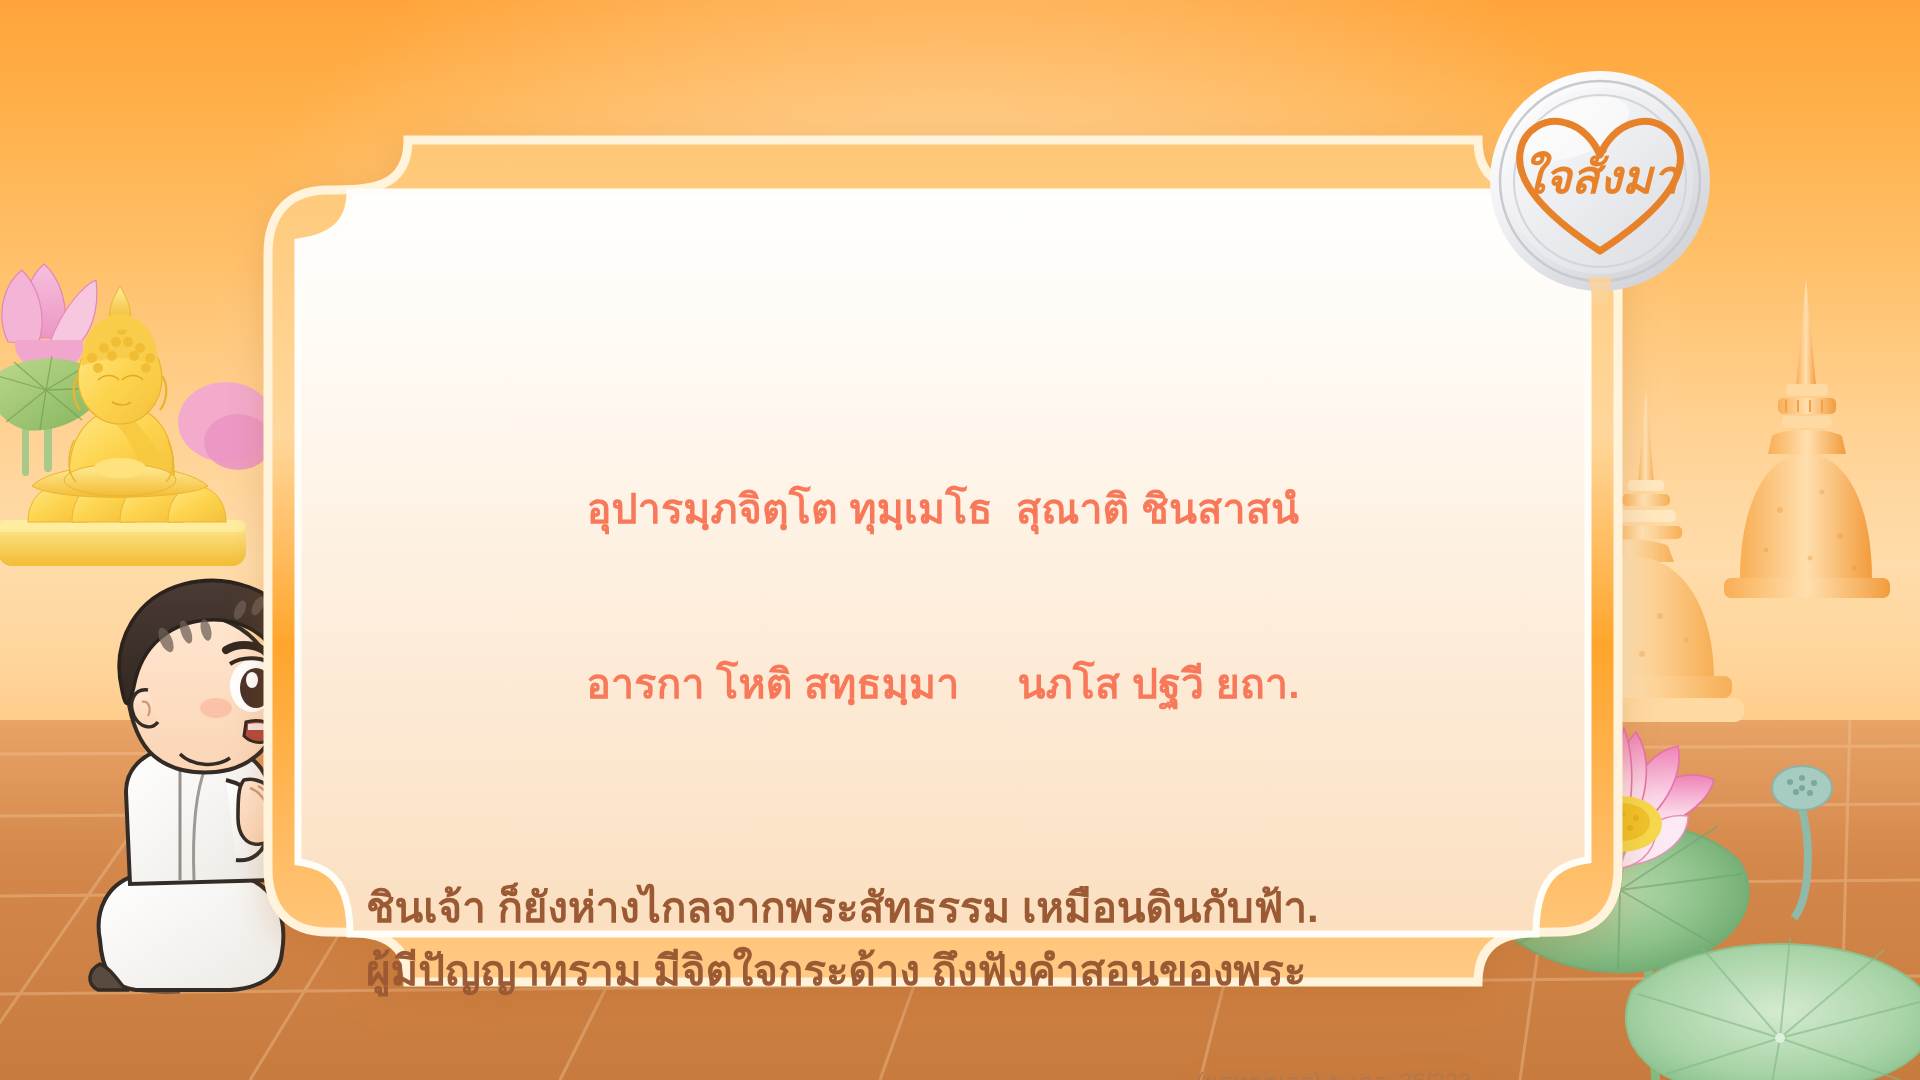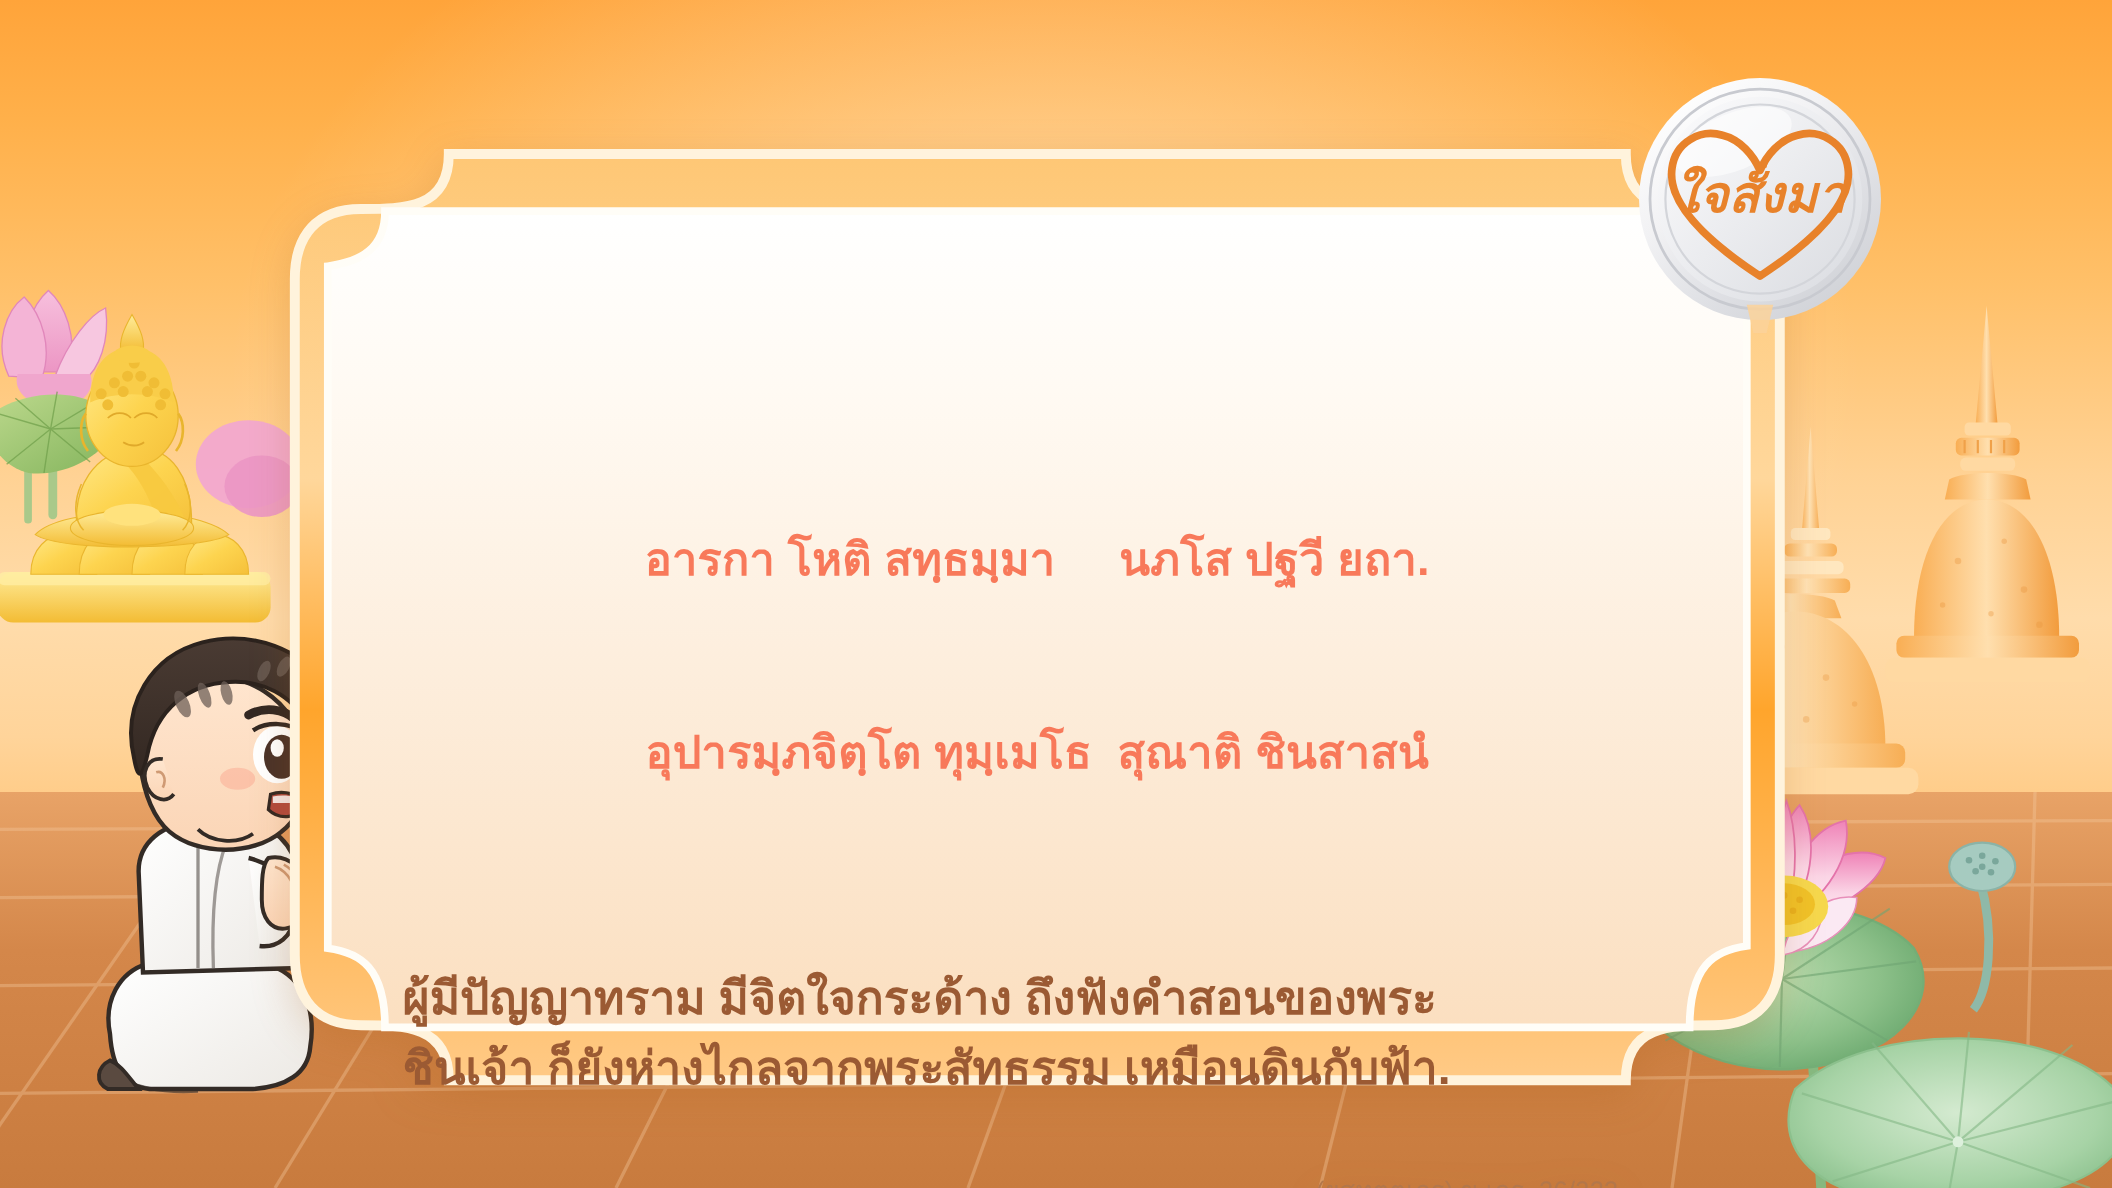--- a/index.html
+++ b/index.html
@@ -481,27 +481,27 @@
         L 92 804
         C 92 750 70 736 40 732
         L 40 112
         C 70 108 92 96 92 62
         Z" fill="url(#innerg)" stroke="#fffdf7" stroke-width="7"></path>
     </svg>
 
     <div class="card-content">
 
       <div class="pali">
+        <span class="l">อุปารมฺภจิตฺโต ทุมฺเมโธ  สุณาติ ชินสาสนํ</span>
         <span class="l">อารกา โหติ สทฺธมฺมา     นภโส ปฐวี ยถา.</span>
-        <span class="l">อุปารมฺภจิตฺโต ทุมฺเมโธ  สุณาติ ชินสาสนํ</span>
       </div>
 
       <div class="thai">
+        <span class="l">ชินเจ้า ก็ยังห่างไกลจากพระสัทธรรม เหมือนดินกับฟ้า.</span>
         <span class="l">ผู้มีปัญญาทราม มีจิตใจกระด้าง ถึงฟังคำสอนของพระ</span>
-        <span class="l">ชินเจ้า ก็ยังห่างไกลจากพระสัทธรรม เหมือนดินกับฟ้า.</span>
       </div>
 
       <div class="ref">(ยสทตฺตเถร) ขุ.เถร. 26/323.</div>
 
     </div>
   </div>
 
   <div class="logo">
     <svg viewBox="0 0 240 240">
       <defs>

